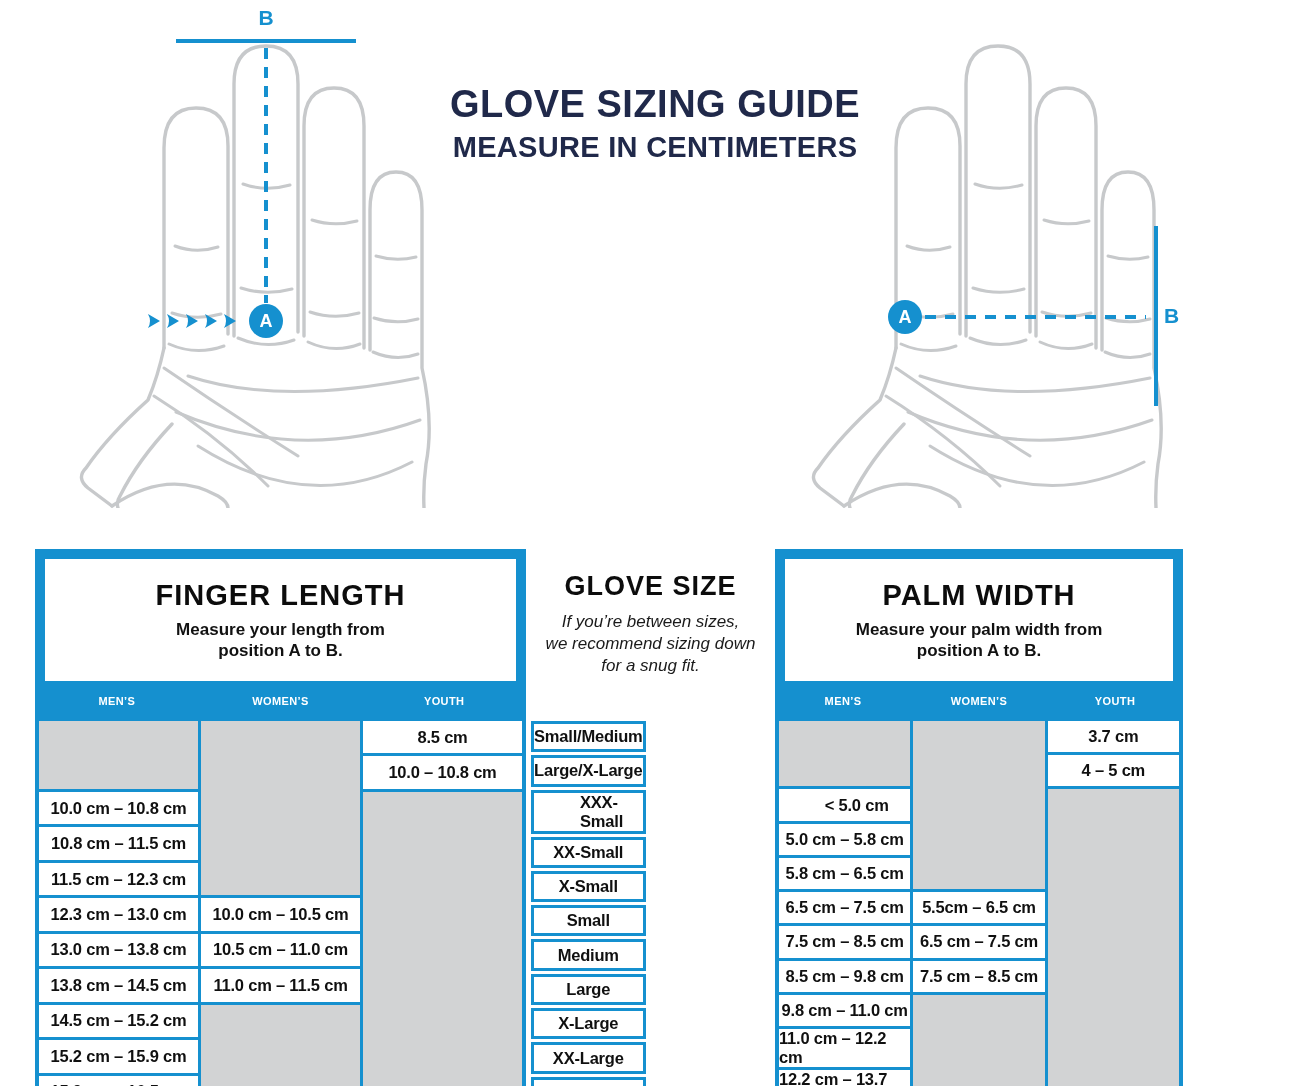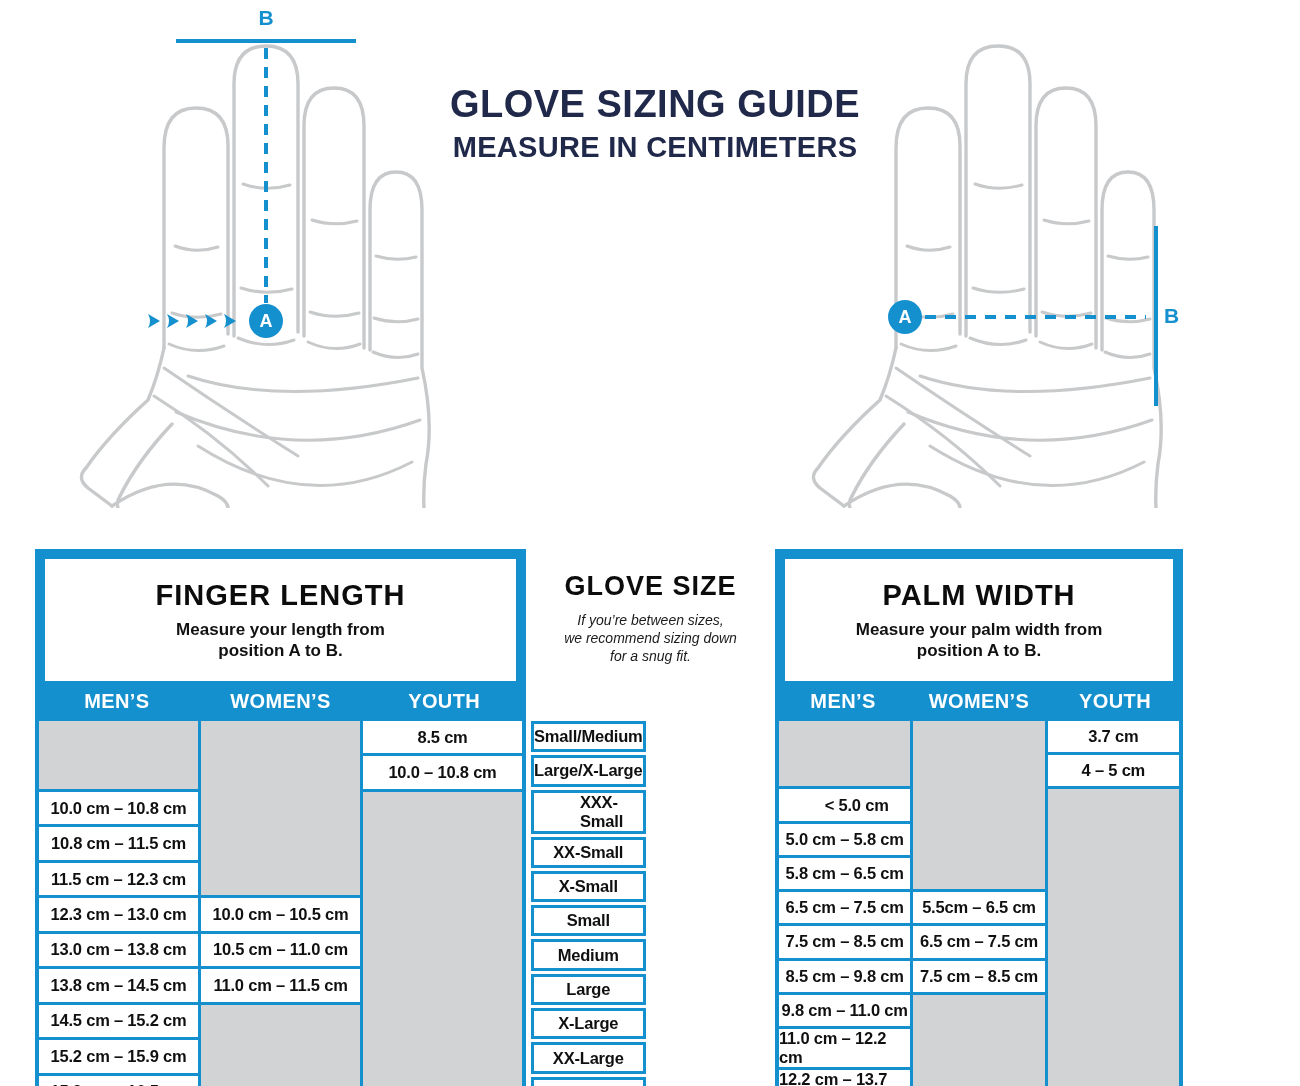--- a/index.html
+++ b/index.html
@@ -30,26 +30,26 @@
   .sec.right{width:408px;}
 
   .head-white{background:#fff;margin:10px 10px 0 10px;height:122px;text-align:center;
               display:flex;flex-direction:column;justify-content:center;}
   .sec-title{font-size:29px;font-weight:800;color:#0c0c0c;letter-spacing:1px;margin-bottom:7px;}
   .sec-sub{font-size:17px;font-weight:bold;color:#111;line-height:1.25;white-space:pre-line;}
 
   .mid-head{height:172px;text-align:center;display:flex;flex-direction:column;
             justify-content:flex-start;padding-top:22px;box-sizing:border-box;}
   .mid-title{font-size:27px;font-weight:800;color:#0c0c0c;letter-spacing:1px;margin-bottom:9px;}
-  .mid-sub{font-size:14px;font-style:italic;font-weight:500;color:#1a1a1a;line-height:1.3;
+  .mid-sub{font-size:17px;font-style:italic;font-weight:500;color:#1a1a1a;line-height:1.3;
            white-space:pre-line;}
 
   .col-labels{height:40px;display:grid;grid-template-columns:repeat(3,1fr);
               align-items:center;text-align:center;color:#fff;font-weight:bold;
-              font-size:20px;letter-spacing:.4px;}
+              font-size:11px;letter-spacing:.4px;}
 
   .grid{display:grid;grid-template-rows:repeat(11,1fr);gap:3px;height:387px;box-sizing:border-box;}
   .grid.cols3{grid-template-columns:repeat(3,1fr);padding:0 4px;}
   .grid.cols1{grid-template-columns:1fr 1fr 1fr;padding:0 5px;}
   .cell{display:flex;align-items:center;justify-content:center;font-weight:bold;
         font-size:16.5px;color:#101010;letter-spacing:-.2px;}
   .cell.value{background:#fff;}
   .cell.gray{background:#D2D3D4;}
   .cell.size{background:#fff;border:3px solid #1590CF;}
   .table-bottom{height:5px;background:#1590CF;}

